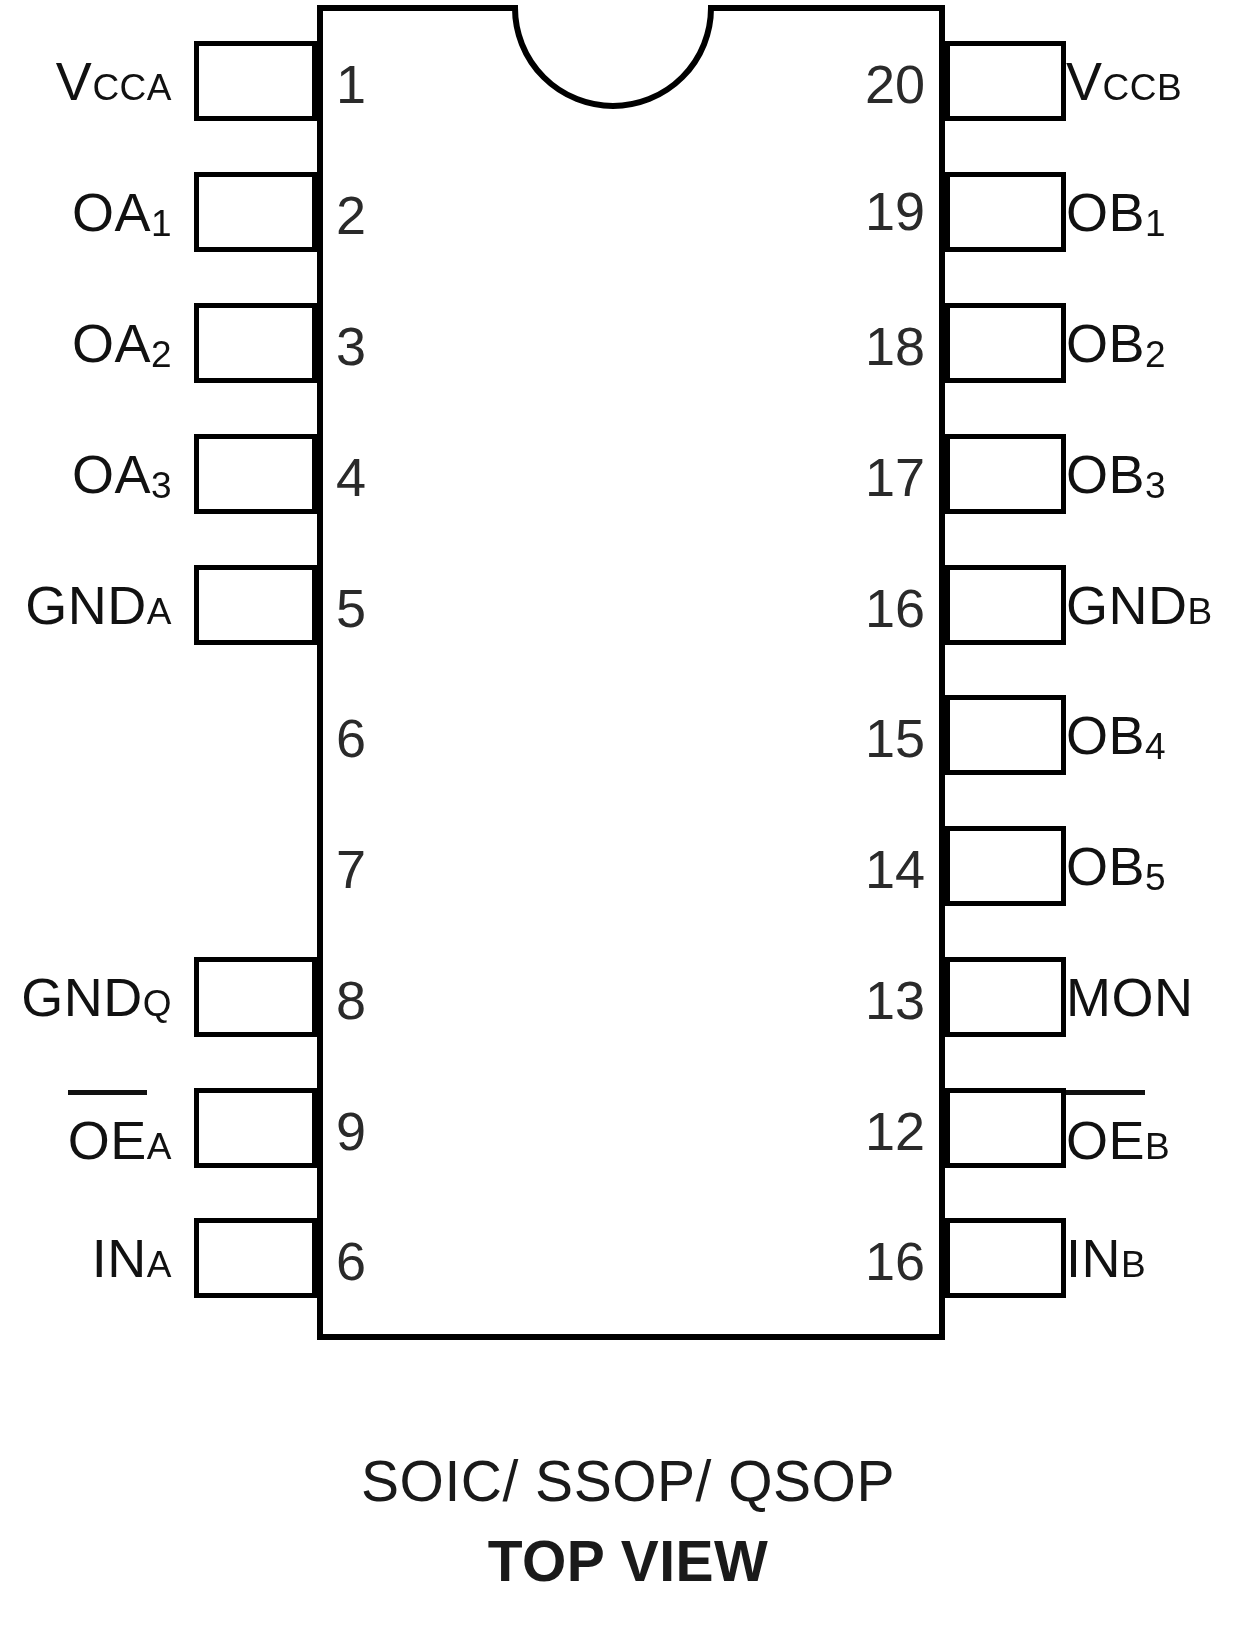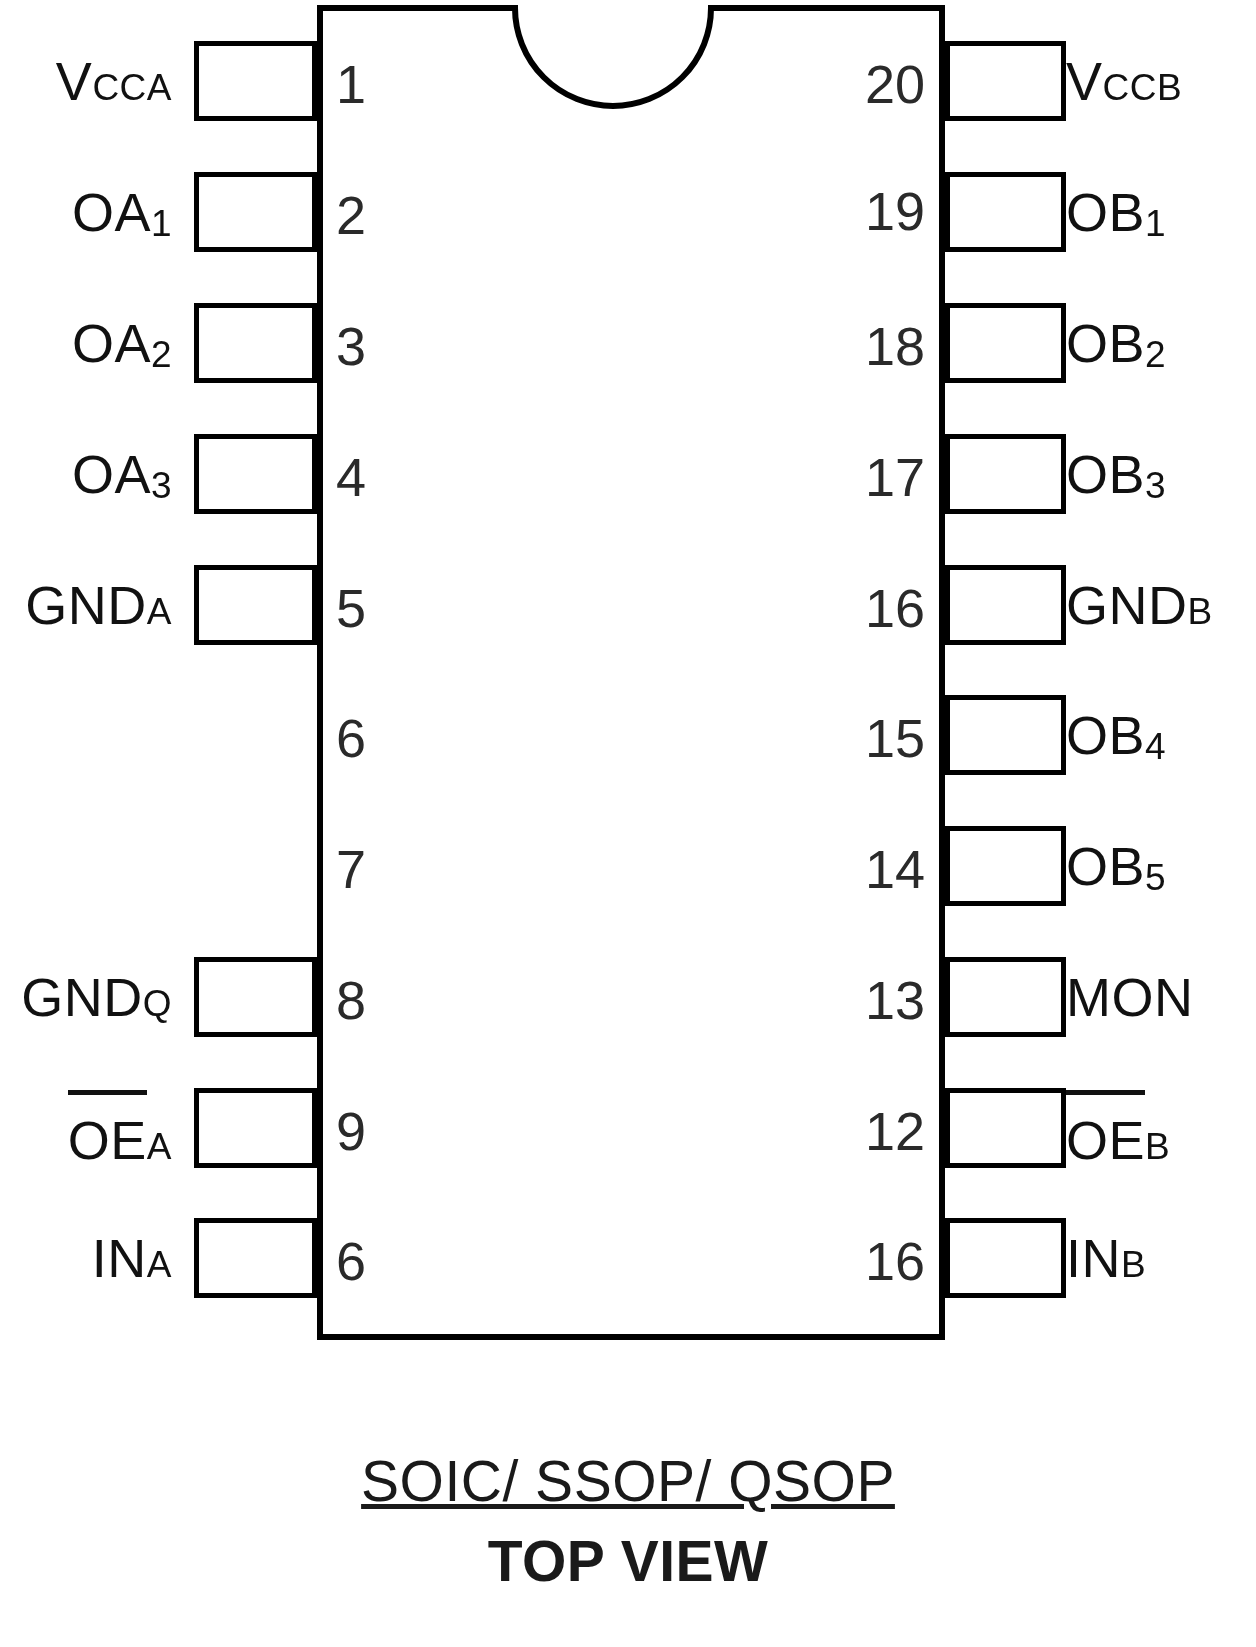--- a/index.html
+++ b/index.html
@@ -93,21 +93,20 @@
     position: absolute;
     left: 0;
     width: 1256px;
     text-align: center;
     color: #1a1a1a;
   }
   .caption-line1 {
     top: 1448px;
     font-size: 57px;
     letter-spacing: 0.5px;
-    text-decoration: underline;
   }
   .caption-line2 {
     top: 1528px;
     font-size: 57px;
     font-weight: bold;
     letter-spacing: 0.5px;
   }
 </style>
 </head>
 <body>

